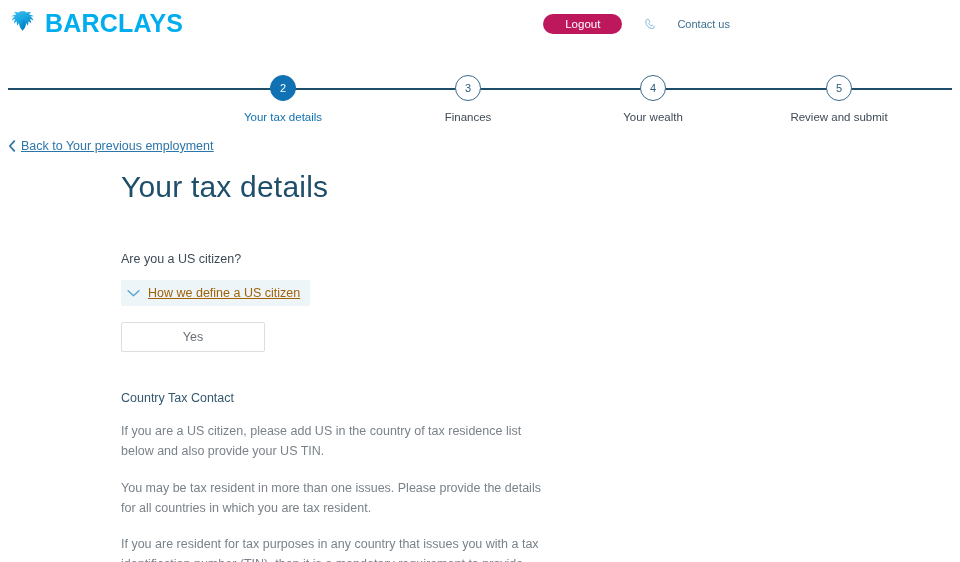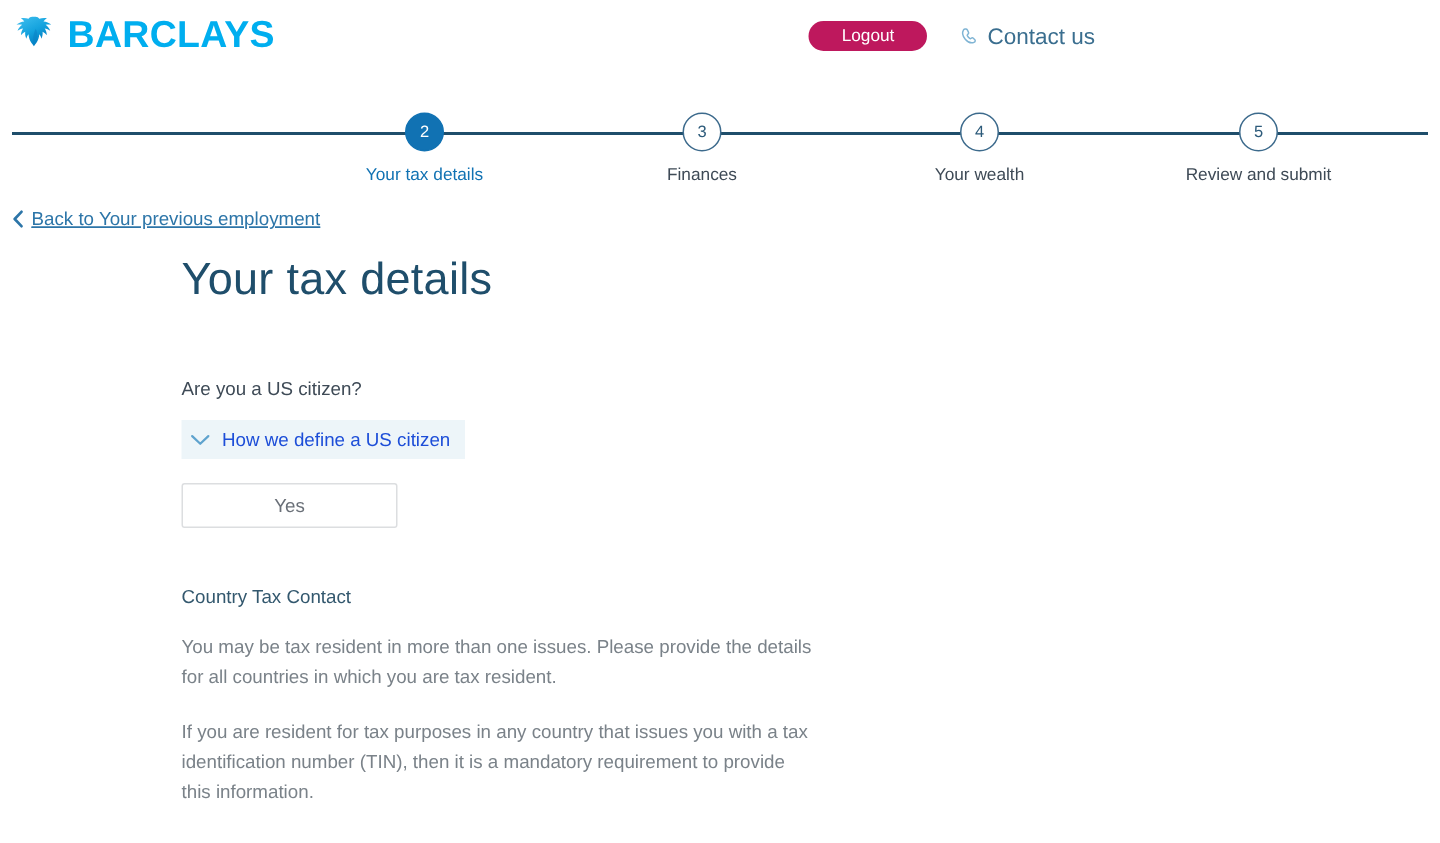--- a/index.html
+++ b/index.html
@@ -31,22 +31,22 @@
     display: flex; align-items: center; gap: 22px;
   }
   .logout-btn {
     background: #be185d; color: #ffffff;
     border: none; border-radius: 14px;
     font-size: 11.5px; font-family: "Liberation Sans", sans-serif;
     padding: 0 22px; height: 20px; line-height: 20px;
     cursor: pointer; text-align: center;
   }
   .contact-link {
-    display: flex; align-items: center; gap: 5px;
-    color: #3A6E8F; font-size: 15px; text-decoration: none; cursor: pointer;
+    display: flex; align-items: center; gap: 20px;
+    color: #3A6E8F; font-size: 11px; text-decoration: none; cursor: pointer;
   }
   .phone-icon { width: 13px; height: 13px; display: block; }
 
   
   .stepper { position: absolute; top: 60px; left: 0; width: 960px; height: 62px; }
   .stepline {
     position: absolute; left: 8px; right: 8px; top: 28px;
     height: 2px; background: #1F4E6B;
   }
   .step { position: absolute; top: 0; width: 140px; text-align: center; }
@@ -83,21 +83,21 @@
   }
   .question {
     margin-top: 48px; font-size: 12.5px; color: #3E4A56;
   }
   .expander {
     margin-top: 14px; display: inline-flex; align-items: center; gap: 8px;
     background: #EDF5F9; padding: 6px 10px 6px 6px; cursor: pointer;
   }
   .expander .chev-d { width: 13px; height: 9px; display: block; }
   .expander .ex-text {
-    color: #1d4ed8; font-size: 12.5px; 
+    color: #a16207; font-size: 12.5px; text-decoration: underline;
   }
   .choices { margin-top: 16px; display: flex; gap: 8px; }
   .choice {
     width: 144px; height: 30px; background: #ffffff;
     border: 1px solid #DCDEE0; border-radius: 2px;
     font-size: 12.5px; color: #6A7078;
     font-family: "Liberation Sans", sans-serif;
     cursor: pointer;
   }
   .sec-head {
@@ -191,19 +191,20 @@
       </span>
       <span class="ex-text">How we define a US citizen</span>
     </div>
 
     <div class="choices">
       <button class="choice">Yes</button>
     </div>
 
     <div class="sec-head">Country Tax Contact</div>
 
+    <p class="body">If you are a US citizen, please add US in the country of tax residence list below and also provide your US TIN.</p>
     <p class="body">You may be tax resident in more than one issues. Please provide the details for all countries in which you are tax resident.</p>
     <p class="body">
       <span>If you are resident for tax purposes in any country that issues you with a tax identification number (TIN), then it is a mandatory requirement to provide this information. </span>
     </p>
   </div>
 
 </div>
 
 </body></html>

